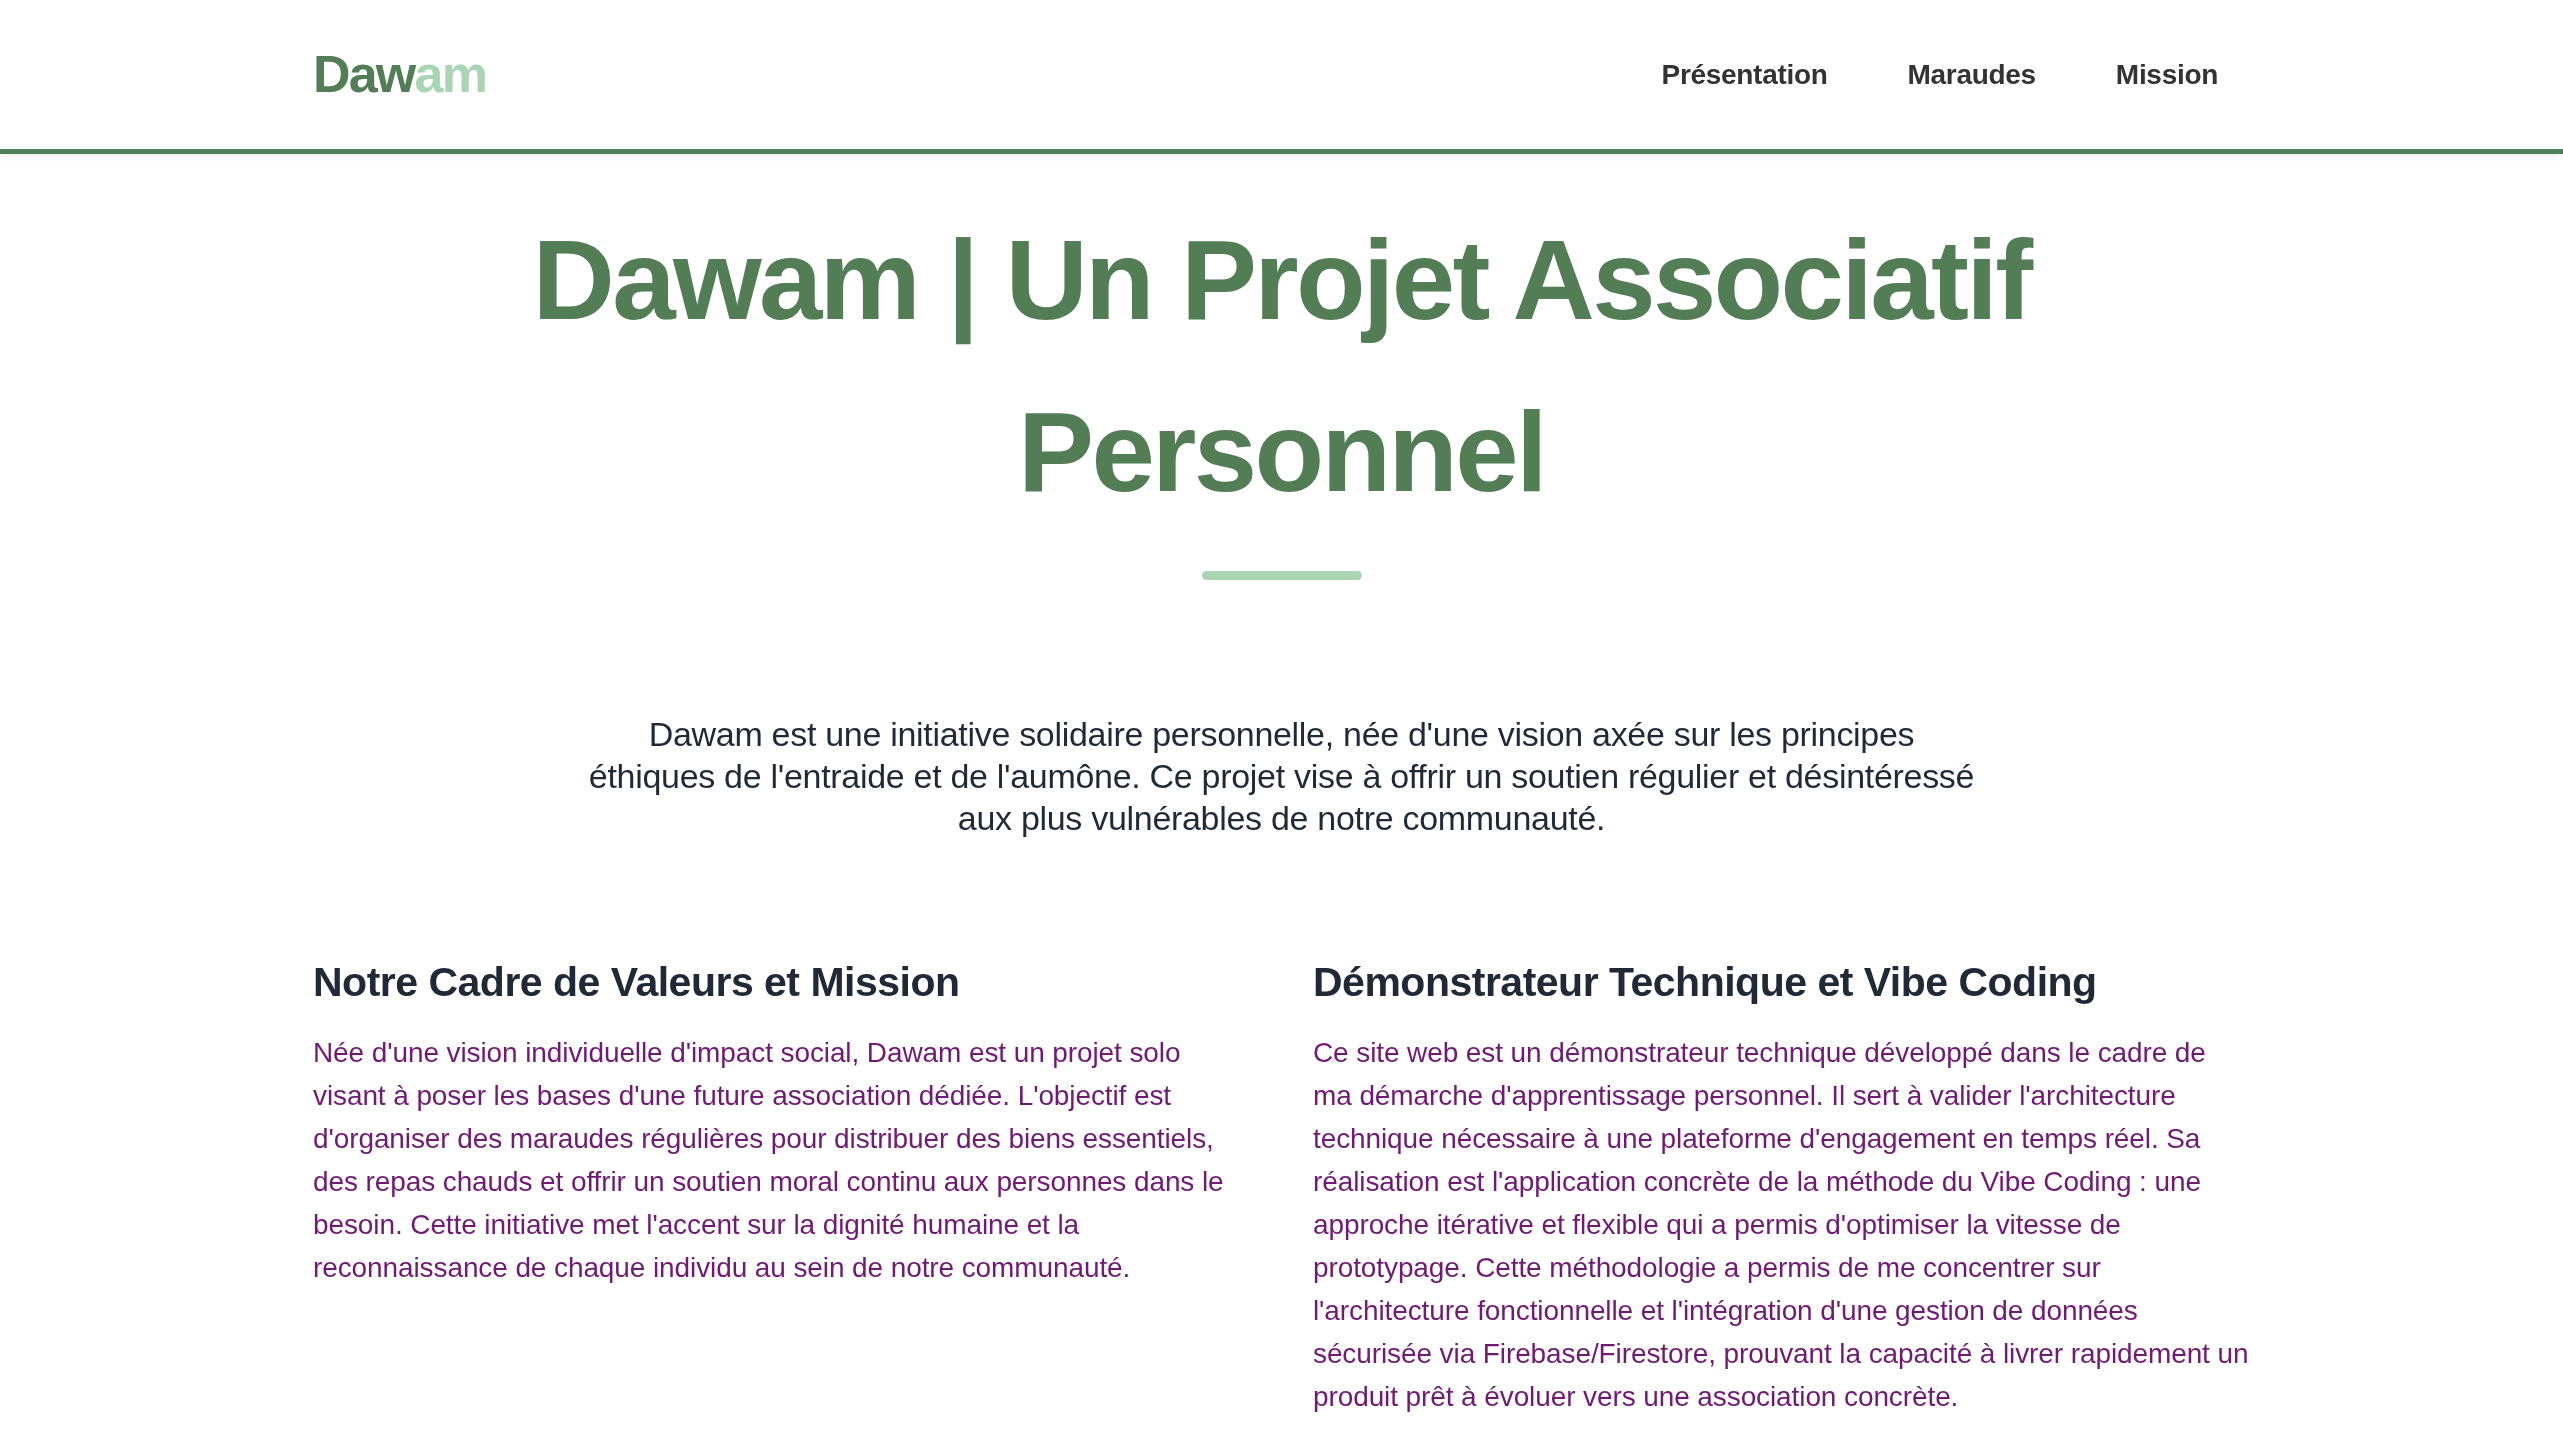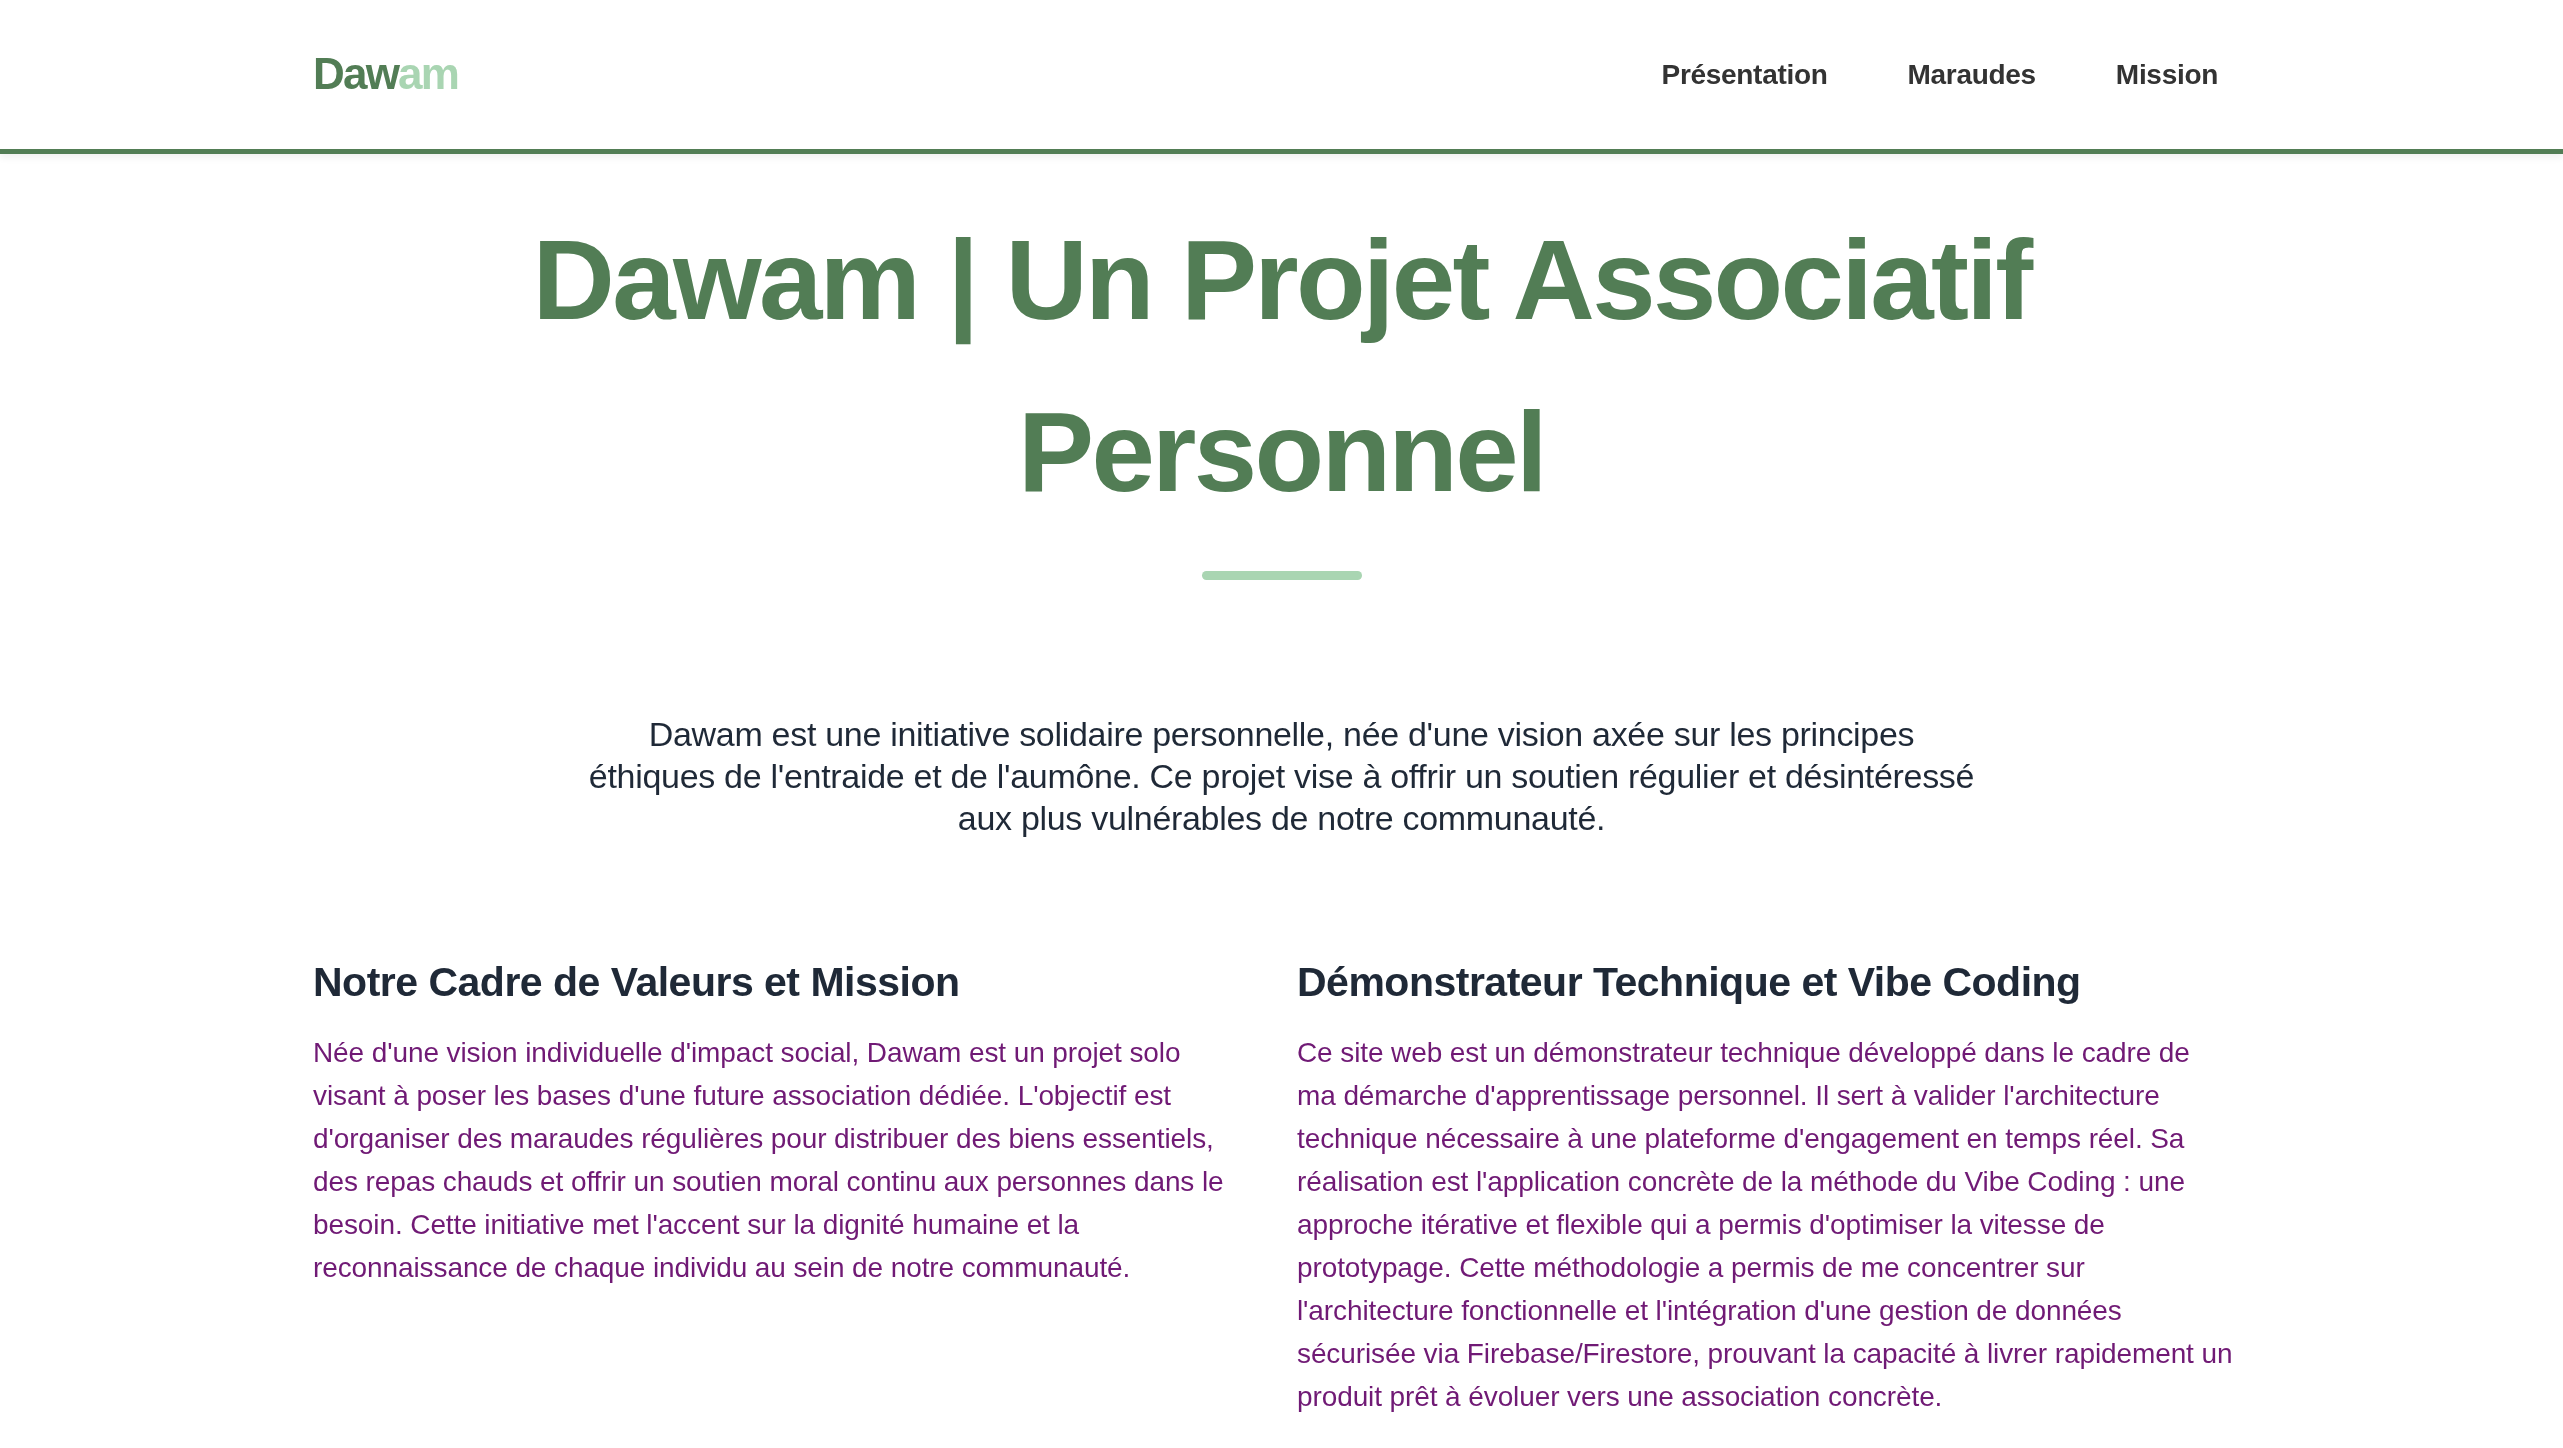--- a/index.html
+++ b/index.html
@@ -21,21 +21,21 @@
     position: absolute;
     left: 313px;
     right: 313px;
     top: 0;
     height: 149px;
     display: flex;
     align-items: center;
     justify-content: space-between;
   }
   .logo {
-    font-size: 44px;
+    font-size: 52px;
     font-weight: 900;
     letter-spacing: -1.8px;
     line-height: 1;
     margin-top: -1.8px;
     text-decoration: none;
   }
   .logo .logo-a { color: #527d55; }
   .logo .logo-b { color: #a9d5b2; }
   .nav {
     display: flex;
@@ -79,21 +79,21 @@
     font-weight: 500;
     line-height: 42px;
     letter-spacing: -0.3px;
   }
   .columns {
     position: absolute;
     left: 313px;
     top: 954px;
     width: 1937px;
     display: flex;
-    gap: 48px;
+    gap: 64px;
   }
   .col { width: 936px; }
   .col h2 {
     color: #1f2937;
     font-size: 41px;
     font-weight: 700;
     line-height: 57px;
     letter-spacing: -0.5px;
   }
   .col p {

